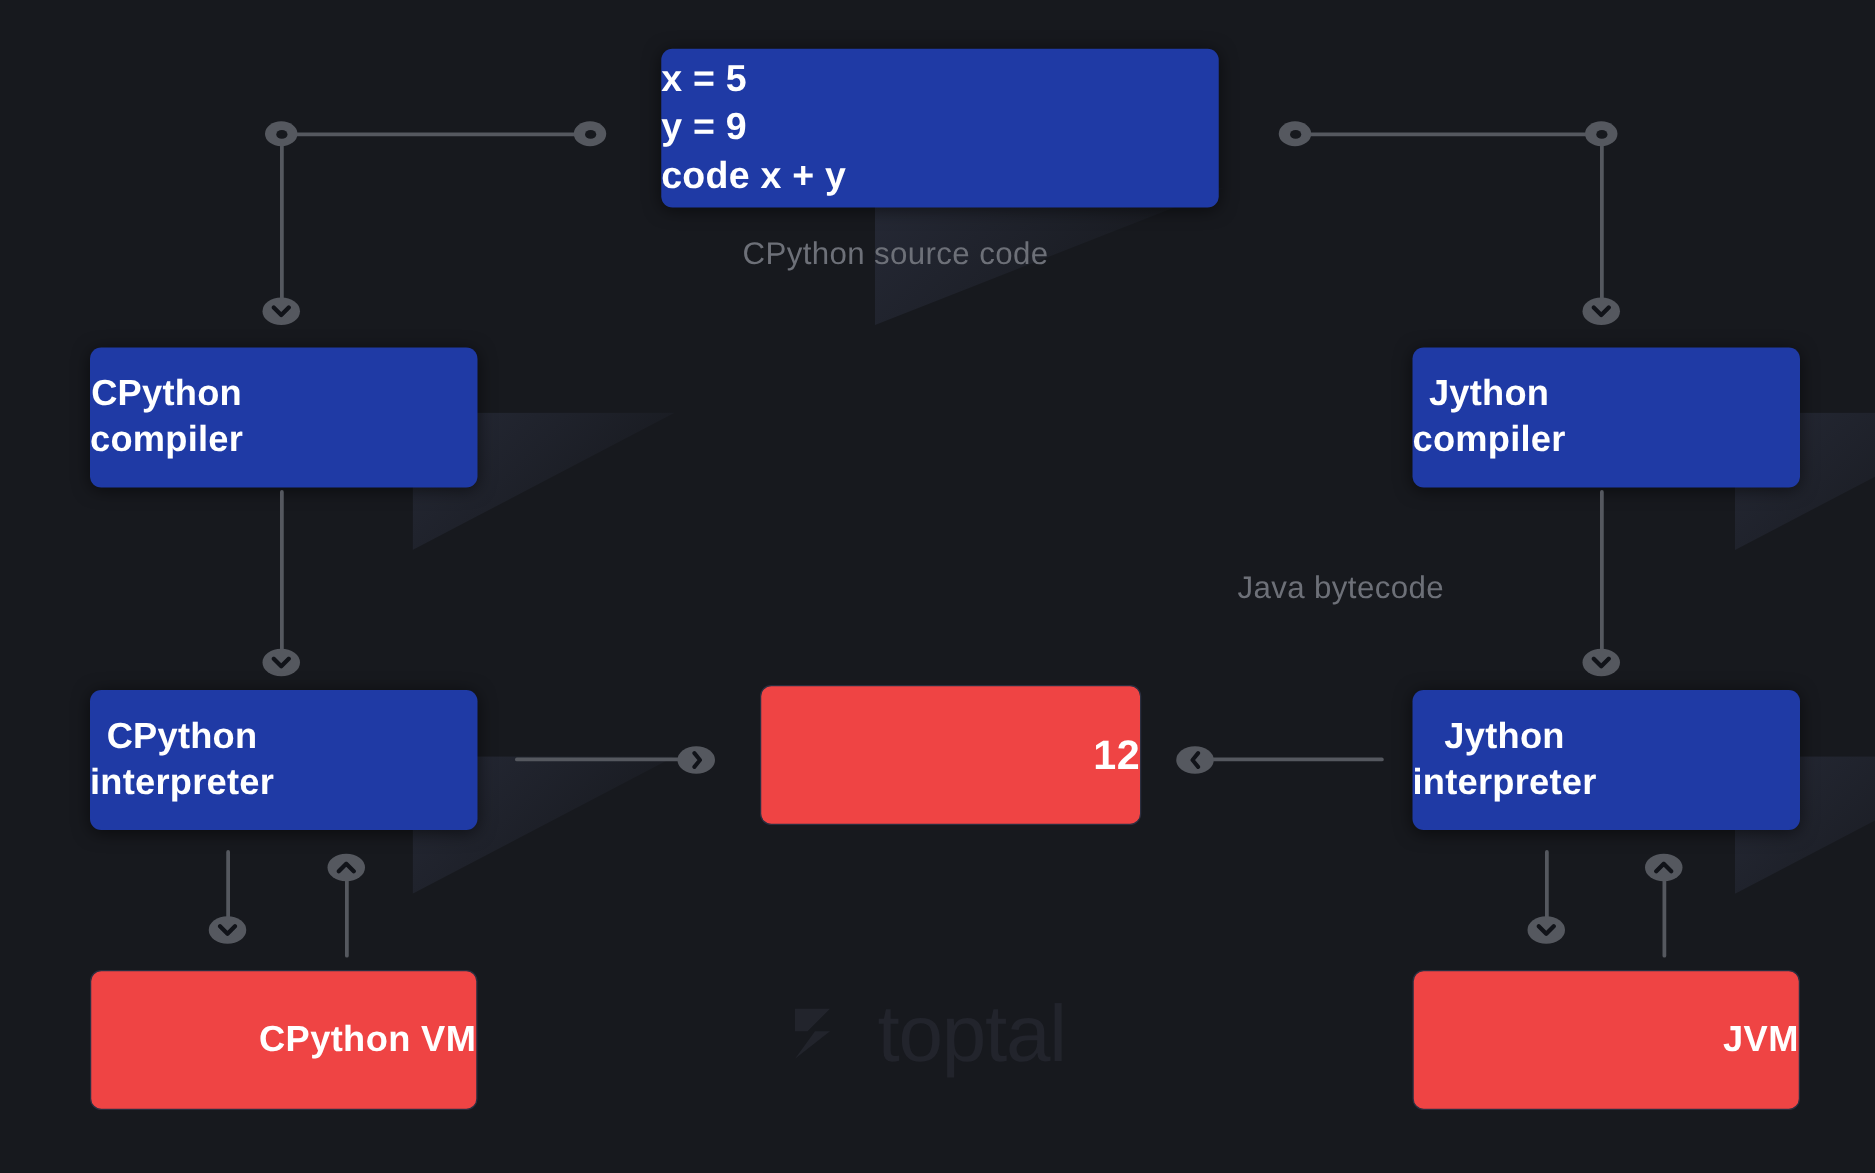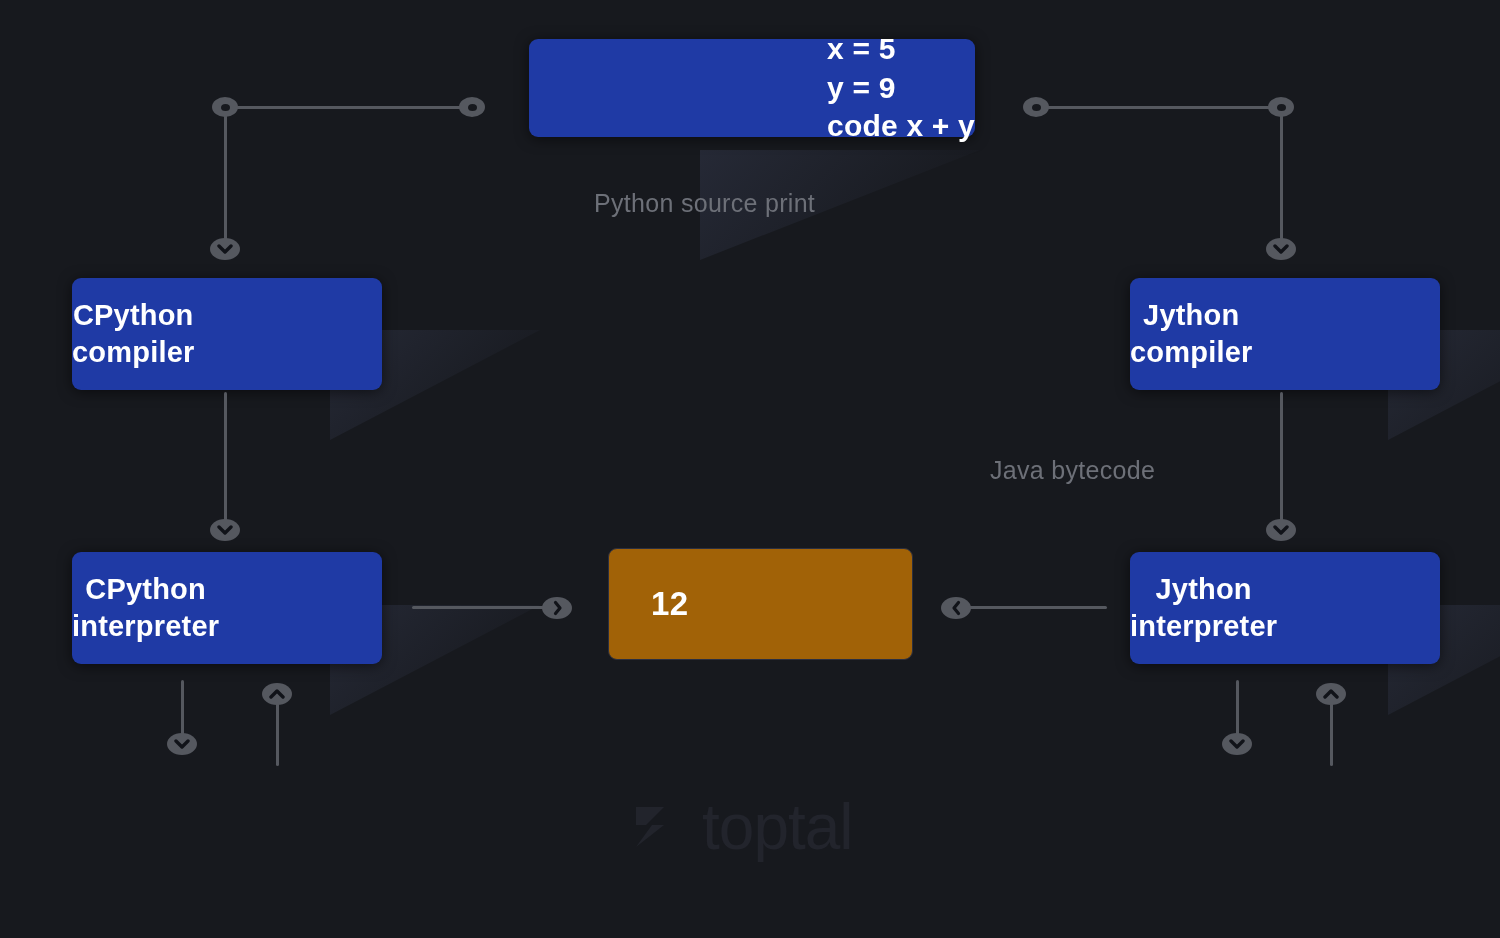--- a/index.html
+++ b/index.html
@@ -38,28 +38,28 @@
   .diag-shadow {
     position: absolute;
     pointer-events: none;
     background: linear-gradient(135deg, rgba(40,44,58,.85) 0%, rgba(23,25,30,0) 72%);
     z-index: 0;
   }
 
   
   .node-outline {
     position: absolute;
-    background: #a16207;
+    background: #ef4444;
     border: 1.6px solid #2b2f40;
     border-radius: 9px;
     color: #ffffff;
     font-weight: bold;
     display: flex;
     align-items: center;
-    justify-content: flex-start;
+    justify-content: flex-end;
     text-align: center;
     letter-spacing: .3px;
     padding-left: 42px;
   }
 
   
   .caption {
     position: absolute;
     color: #6d7078;
     font-size: 25px;
@@ -137,28 +137,28 @@
               clip-path: polygon(0 0, 280px 0, 0 110px);"></div>
   <div class="diag-shadow" style="left:330px; top:330px; width:260px; height:120px;
               clip-path: polygon(0 0, 210px 0, 0 110px);"></div>
   <div class="diag-shadow" style="left:1388px; top:330px; width:260px; height:120px;
               clip-path: polygon(0 0, 210px 0, 0 110px);"></div>
   <div class="diag-shadow" style="left:330px; top:605px; width:260px; height:120px;
               clip-path: polygon(0 0, 210px 0, 0 110px);"></div>
   <div class="diag-shadow" style="left:1388px; top:605px; width:260px; height:120px;
               clip-path: polygon(0 0, 210px 0, 0 110px);"></div>
 
-  <div class="node-blue" style="left:529px; top:39px; width:446px; height:98px; font-size:30px; justify-content:flex-end;">
+  <div class="node-blue" style="left:529px; top:39px; width:446px; height:127px; font-size:30px; justify-content:flex-start;">
     <div style="text-align:left;">
       <div>x = 5</div>
       <div>y = 9</div>
       <div>code x + y</div>
     </div>
   </div>
-  <div class="caption" style="left:594px; top:189px;">Python source print</div>
+  <div class="caption" style="left:594px; top:189px;">CPython source code</div>
 
   <div class="line-h" style="left:224px; top:106px; width:248px;"></div>
   <div class="line-v" style="left:224px; top:106px; height:145px;"></div>
   <div class="dot-open" style="left:459px; top:97px;"></div>
   <div class="dot-open" style="left:212px; top:97px;"></div>
   <div class="arrow-head" style="left:210px; top:238px;">
     <svg width="16" height="11" viewBox="0 0 16 11">
       <path d="M2 2 L8 8 L14 2" fill="none" stroke="#111319" stroke-width="3.4" stroke-linecap="round" stroke-linejoin="round"></path>
     </svg>
   </div>
@@ -243,20 +243,26 @@
       <path d="M2 2 L8 8 L14 2" fill="none" stroke="#111319" stroke-width="3.4" stroke-linecap="round" stroke-linejoin="round"></path>
     </svg>
   </div>
   <div class="line-v" style="left:1330px; top:700px; height:66px;"></div>
   <div class="arrow-head" style="left:1316px; top:683px;">
     <svg width="16" height="11" viewBox="0 0 16 11">
       <path d="M2 8 L8 2 L14 8" fill="none" stroke="#111319" stroke-width="3.4" stroke-linecap="round" stroke-linejoin="round"></path>
     </svg>
   </div>
 
+  <div class="node-outline" style="left:72px; top:776px; width:310px; height:112px; font-size:29px;">
+    <span>CPython VM</span>
+  </div>
+  <div class="node-outline" style="left:1130px; top:776px; width:310px; height:112px; font-size:29px;">
+    <span>JVM</span>
+  </div>
 
   <div id="toptal-logo" style="left:630px; top:795px;">
     <svg width="58" height="56" viewBox="0 0 58 56">
       <path d="M6 8 L34 8 L16 26 L34 26 L6 48 L22 26 L6 26 Z" fill="#22242c"></path>
       <path d="M20 6 L44 6 L22 28 L44 28 L20 50" fill="none" stroke="#22242c" stroke-width="0"></path>
     </svg>
     <span class="word">toptal</span>
   </div>
 
 </div>

